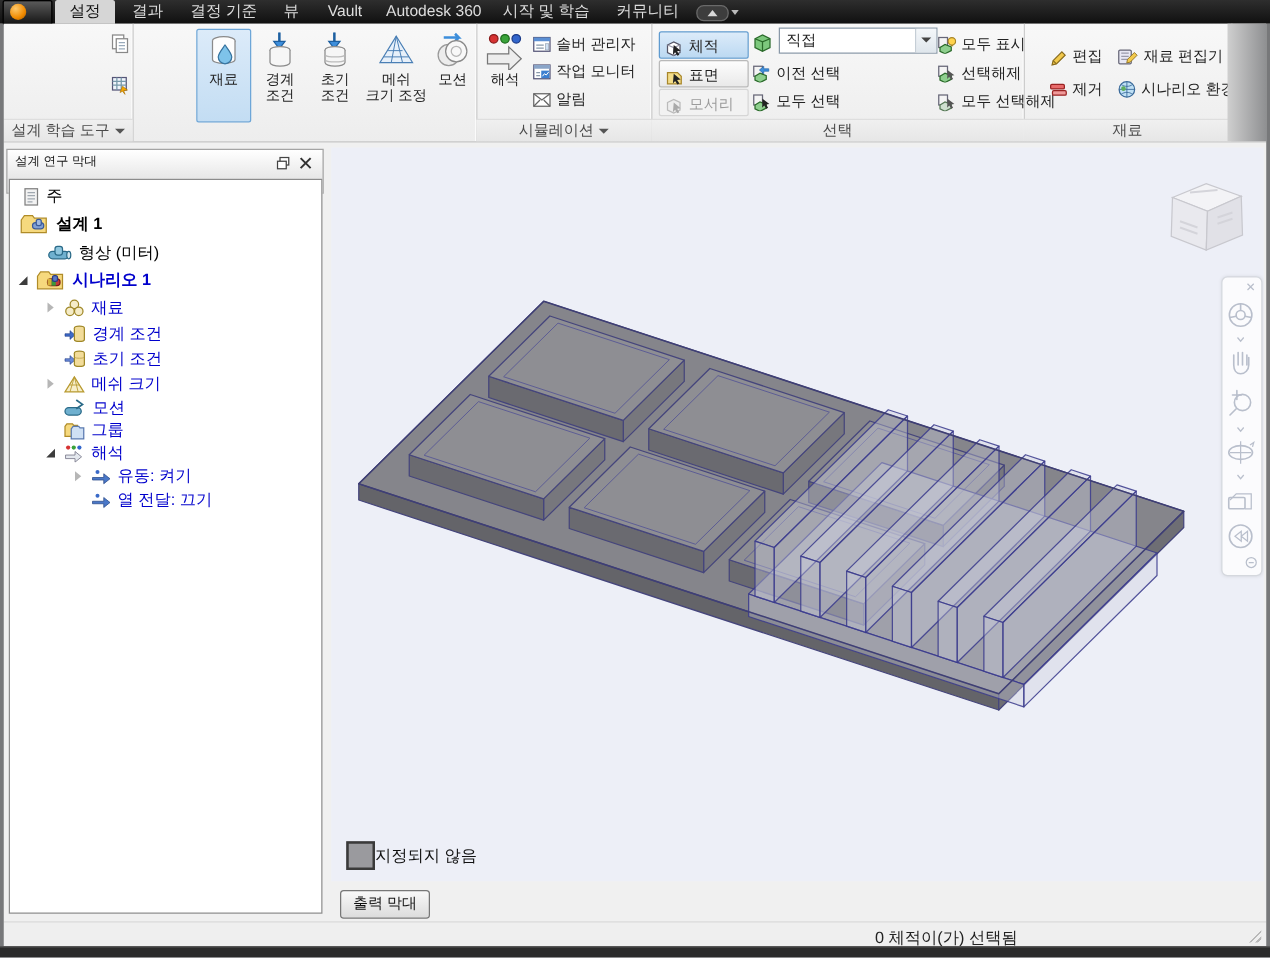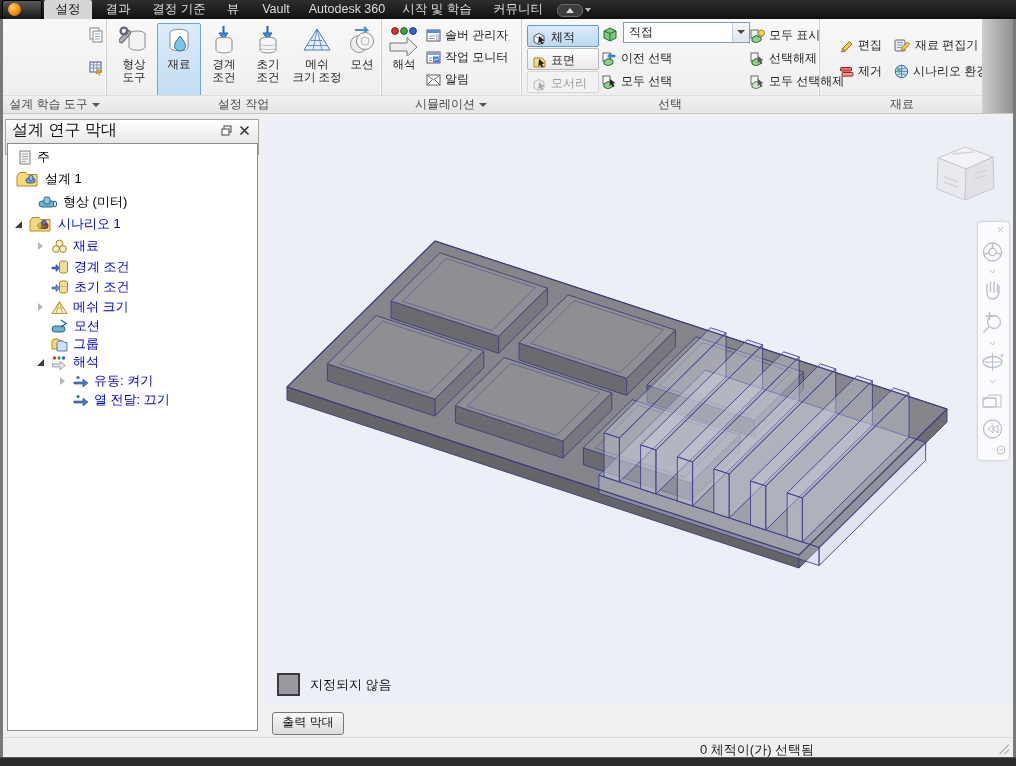--- a/index.html
+++ b/index.html
@@ -33,30 +33,30 @@
   .combo{position:absolute;width:120px;height:19px;background:#fff;border:1px solid #8a99a8;font-size:12px;line-height:18px;padding-left:5px;color:#222}
   .combo .cbtn{position:absolute;right:0;top:0;width:16px;height:100%;border-left:1px solid #c5ced6;background:linear-gradient(#f4f7fa,#dfe6ec)}
   .combo .cbtn:after{content:"";position:absolute;left:4px;top:7px;width:0;height:0;border-left:4px solid transparent;border-right:4px solid transparent;border-top:4px solid #444}
   
   #frameL{position:absolute;left:0;top:19px;width:3px;height:738px;background:#77787a}
   #frameR{position:absolute;left:1013px;top:19px;width:3px;height:738px;background:#77787a}
   #frameB{position:absolute;left:0;top:757px;width:1016px;height:9px;background:#2b2b2b;border-top:1px solid #555}
   #ribbonvoid{position:absolute;left:982px;top:19px;width:31px;height:94px;background:linear-gradient(to right,#cfcfcf,#8f9092)}
   
   #paneltitle{position:absolute;left:5px;top:119px;width:254px;height:36px;background:linear-gradient(#ffffff,#dcdcdc);
-              border:1px solid #a4a4a4;box-sizing:border-box;font-size:16px;color:#111;line-height:19px;padding-left:6px}
+              border:1px solid #a4a4a4;box-sizing:border-box;font-size:10px;color:#111;line-height:19px;padding-left:6px}
   #treebox{position:absolute;left:7px;top:143px;width:251px;height:588px;background:#fff;border:1px solid #8c8c8c;box-sizing:border-box}
   .trow{position:absolute;display:flex;align-items:center;gap:5px;font-size:13px;color:#000;white-space:nowrap;height:18px;cursor:default}
-  .trow.blue{color:#0000cc}.trow.bold{font-weight:normal}
+  .trow.blue{color:#0000cc}.trow.bold{font-weight:bold}
   .exp{width:10px;height:10px;position:relative;flex:0 0 10px}
   .exp.col:after{content:"";position:absolute;left:2px;top:1px;width:0;height:0;border-top:4px solid transparent;border-bottom:4px solid transparent;border-left:5px solid #b6b6b6}
   .exp.open:after{content:"";position:absolute;left:1px;top:2px;width:0;height:0;border-right:7px solid #3c3c3c;border-top:7px solid transparent}
   
   #viewport{position:absolute;left:265px;top:118px;width:746px;height:587px;background:#edeff7;overflow:hidden}
-  #legend{position:absolute;left:12px;top:555px;display:flex;align-items:center;gap:10px}
+  #legend{position:absolute;left:12px;top:555px;display:flex;align-items:center;}
   #legendswatch{width:23px;height:23px;border:2px solid #3a3a3a;box-sizing:border-box}
   #legendlabel{font-size:13px;color:#111}
   #navbar{position:absolute;left:712px;top:103px;width:31px;height:238px;background:#fbfbfd;border:1px solid #d5d8de;border-radius:5px;box-shadow:0 0 3px rgba(0,0,0,.08)}
   
   #outputbtn{position:absolute;left:272px;top:712px;width:70px;height:21px;border:1px solid #777;border-radius:3px;
              background:linear-gradient(#f9f9f9,#dcdcdc);font-size:12px;color:#111;text-align:center;line-height:19px;cursor:default}
   #statusbar{position:absolute;left:3px;top:737px;width:1010px;height:20px;background:#efefef;border-top:1px solid #dadada}
   #statustext{position:absolute;left:697px;top:3px;font-size:13px;color:#222}
   #grip{position:absolute;right:4px;top:6px;width:10px;height:10px;
         background:linear-gradient(135deg,transparent 50%,#b9b9b9 50%,#b9b9b9 60%,transparent 60%,transparent 75%,#b9b9b9 75%,#b9b9b9 85%,transparent 85%)}
@@ -92,30 +92,20 @@
     </svg>
     <svg class="abs" style="left:86px;top:42px" width="15" height="15" viewBox="0 0 15 15">
       <rect x="1" y="1" width="11" height="10" fill="#eef4fb" stroke="#557"></rect>
       <path d="M1 4h11M1 7h11M4.5 1v10M8 1v10" stroke="#79a" stroke-width="1"></path>
       <path d="M9 8l4 3-3 .5 1 3-2-2.5-2 1z" fill="#f5a800" stroke="#a86f00" stroke-width=".5"></path>
     </svg>
     <div class="glabel"><span>설계 학습 도구</span><span class="gcaret"></span></div>
   </div>
 
   <div class="rgroup" style="left:103px;width:275px">
-    <div class="bigbtn" style="left:6px;width:42px">
-      <svg width="30" height="30" viewBox="0 0 30 30">
-        <ellipse cx="18" cy="8" rx="8" ry="3" fill="#f2f2f2" stroke="#8a8a8a"></ellipse>
-        <path d="M10 8v13c0 1.8 3.6 3.2 8 3.2s8-1.4 8-3.2V8" fill="#f2f2f2" stroke="#8a8a8a"></path>
-        <rect x="4" y="3" width="4.5" height="15" rx="2" transform="rotate(42 6 10)" fill="#aab2bc" stroke="#667"></rect>
-        <circle cx="5" cy="5" r="3.4" fill="none" stroke="#667" stroke-width="2.4"></circle>
-      </svg>
-      <span>형상</span>
-      <span>도구</span>
-    </div>
     <div class="bigbtn selected" style="left:51px;width:42px">
       <svg width="30" height="30" viewBox="0 0 30 30">
         <ellipse cx="15" cy="6.5" rx="9" ry="3.2" fill="#fdfdfd" stroke="#8a8a8a"></ellipse>
         <path d="M6 6.5v15c0 1.8 4 3.2 9 3.2s9-1.4 9-3.2v-15" fill="#fdfdfd" stroke="#8a8a8a"></path>
         <path d="M16 10c3.2 4.4 5.4 7 5.4 9.6a5.4 5.4 0 0 1-10.8 0C10.6 17 12.8 14.4 16 10z" fill="#7ec3ea" stroke="#36739f"></path>
       </svg>
       <span>재료</span>
       <span></span>
     </div>
     <div class="bigbtn" style="left:96px;width:42px">
@@ -148,21 +138,20 @@
     <div class="bigbtn" style="left:239px;width:32px">
       <svg width="30" height="30" viewBox="0 0 30 30">
         <path d="M8 4h12l-3-3m3 3l-3 3" fill="none" stroke="#3d8edb" stroke-width="2"></path>
         <circle cx="12" cy="18" r="8.5" fill="#ececec" stroke="#999"></circle>
         <circle cx="18" cy="15" r="8.5" fill="#f8f8f8" stroke="#8a8a8a"></circle>
         <circle cx="18" cy="15" r="4" fill="none" stroke="#b5b5b5"></circle>
       </svg>
       <span>모션</span>
       <span></span>
     </div>
-    <div class="glabel"><span>설정 작업</span></div>
   </div>
 
   <div class="rgroup" style="left:378px;width:140px">
     <div class="bigbtn" style="left:3px;width:38px">
       <svg width="34" height="30" viewBox="0 0 34 30">
         <circle cx="8" cy="5" r="3.4" fill="#d63333" stroke="#8a1a1a"></circle>
         <circle cx="17" cy="5" r="3.4" fill="#3aa33a" stroke="#1a6a1a"></circle>
         <circle cx="26" cy="5" r="3.4" fill="#3366cc" stroke="#1a3a88"></circle>
         <path d="M3 17h17v-5.5L30 21l-10 9.5V25H3z" fill="#ededed" stroke="#777"></path>
       </svg>

